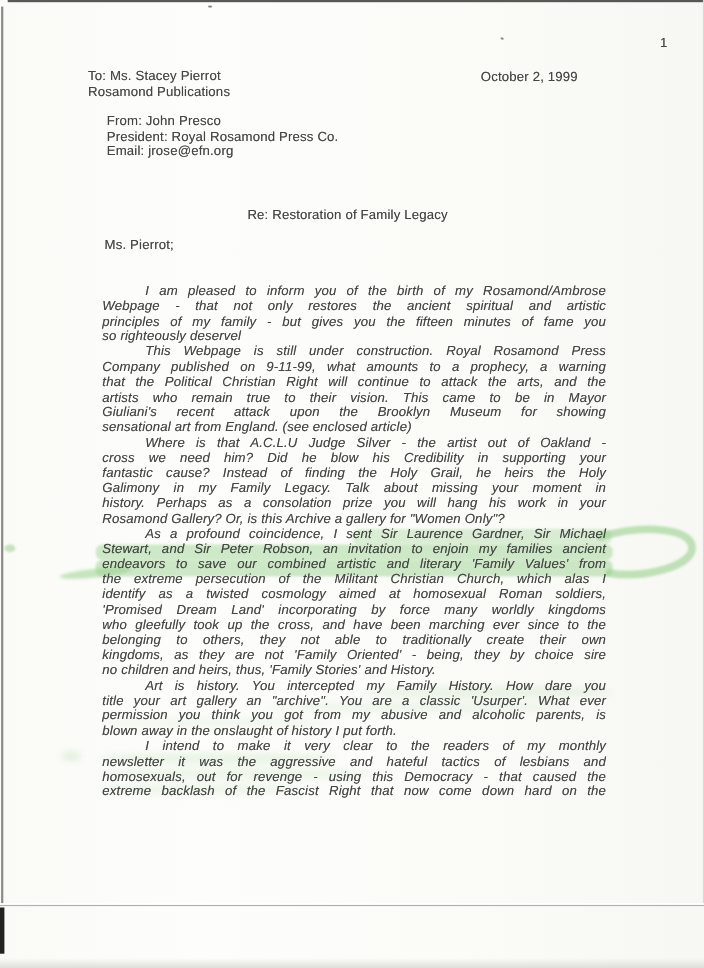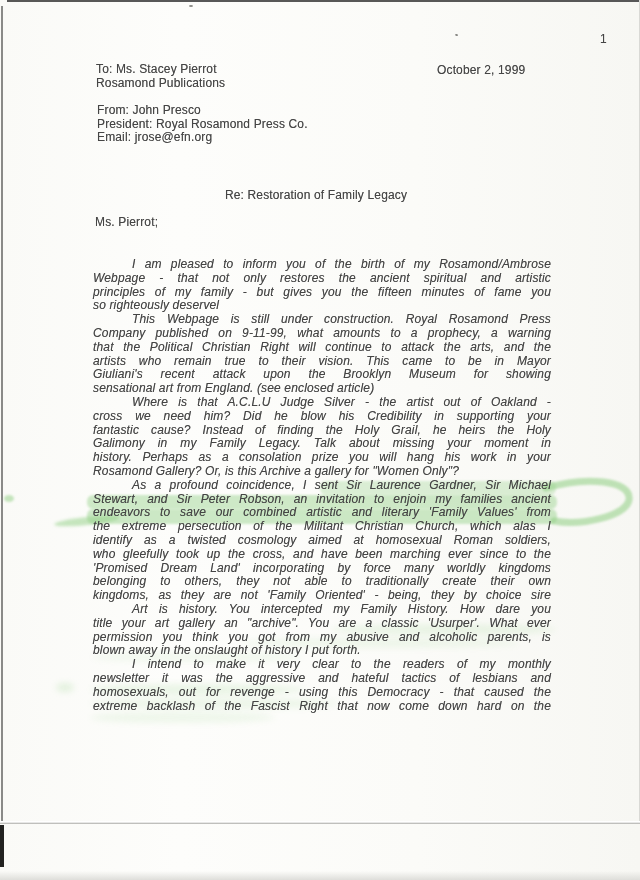--- a/index.html
+++ b/index.html
@@ -42,21 +42,21 @@
   .smudge.m5{left:90px;top:698px;width:250px;height:11px;opacity:.14;}
   .smudge.m6{left:90px;top:712px;width:185px;height:11px;opacity:.13;}
   .smudge.m7{left:56px;top:683px;width:18px;height:9px;opacity:.22;}
   .swoosh{position:absolute;left:520px;top:468px;width:120px;height:72px;opacity:.55;filter:blur(1px);}
 
   
   .text-layer{position:absolute;inset:0;z-index:2;color:#454545;
     font-size:12px;letter-spacing:.15px;
     text-shadow:0 0 .4px rgba(70,70,70,.55);}
   .pagenum{position:absolute;left:600px;top:32px;}
-  .recipient{position:absolute;left:96px;top:63px;line-height:13.5px;}
+  .recipient{position:absolute;left:80px;top:63px;line-height:13.5px;}
   .dateline{position:absolute;left:437px;top:63px;}
   .sender{position:absolute;left:97px;top:104px;line-height:13.5px;}
   .subject{position:absolute;left:93px;top:188px;width:446px;text-align:center;}
   .salutation{position:absolute;left:95px;top:215px;text-align:center;}
   .body-block{position:absolute;left:93px;top:258px;width:458px;line-height:13.8px;}
   .line{text-align:justify;text-align-last:justify;white-space:normal;font-style:italic;}
   .line.last{text-align-last:left;}
   .line.first{text-indent:39px;}
 </style>
 </head>
@@ -133,24 +133,25 @@
           <div class="line">Galimony in my Family Legacy. Talk about missing your moment in</div>
           <div class="line">history. Perhaps as a consolation prize you will hang his work in your</div>
           <div class="line last">Rosamond Gallery? Or, is this Archive a gallery for "Women Only"?</div>
         </div>
         <div class="para">
           <div class="line first">As a profound coincidence, I sent Sir Laurence Gardner, Sir Michael</div>
           <div class="line">Stewart, and Sir Peter Robson, an invitation to enjoin my families ancient</div>
           <div class="line">endeavors to save our combined artistic and literary 'Family Values' from</div>
           <div class="line">the extreme persecution of the Militant Christian Church, which alas I</div>
           <div class="line">identify as a twisted cosmology aimed at homosexual Roman soldiers,</div>
+          <div class="line">'Promised Dream Land' incorporating by force many worldly kingdoms</div>
           <div class="line">who gleefully took up the cross, and have been marching ever since to the</div>
-          <div class="line">'Promised Dream Land' incorporating by force many worldly kingdoms</div>
           <div class="line">belonging to others, they not able to traditionally create their own</div>
           <div class="line">kingdoms, as they are not 'Family Oriented' - being, they by choice sire</div>
+          <div class="line last">no children and heirs, thus, 'Family Stories' and History.</div>
         </div>
         <div class="para">
           <div class="line first">Art is history. You intercepted my Family History. How dare you</div>
           <div class="line">title your art gallery an "archive". You are a classic 'Usurper'. What ever</div>
           <div class="line">permission you think you got from my abusive and alcoholic parents, is</div>
           <div class="line last">blown away in the onslaught of history I put forth.</div>
         </div>
         <div class="para">
           <div class="line first">I intend to make it very clear to the readers of my monthly</div>
           <div class="line">newsletter it was the aggressive and hateful tactics of lesbians and</div>

